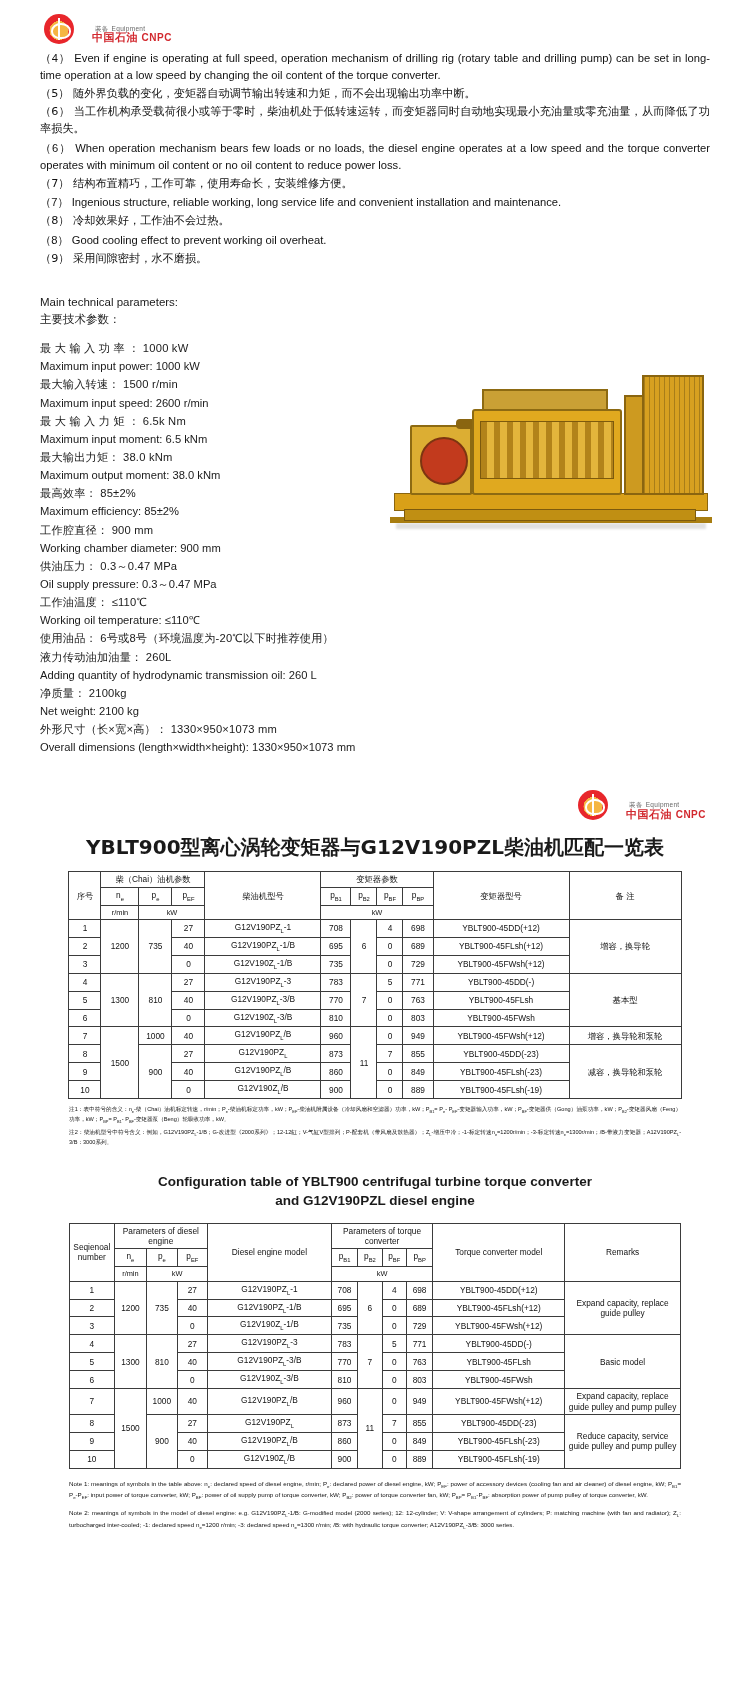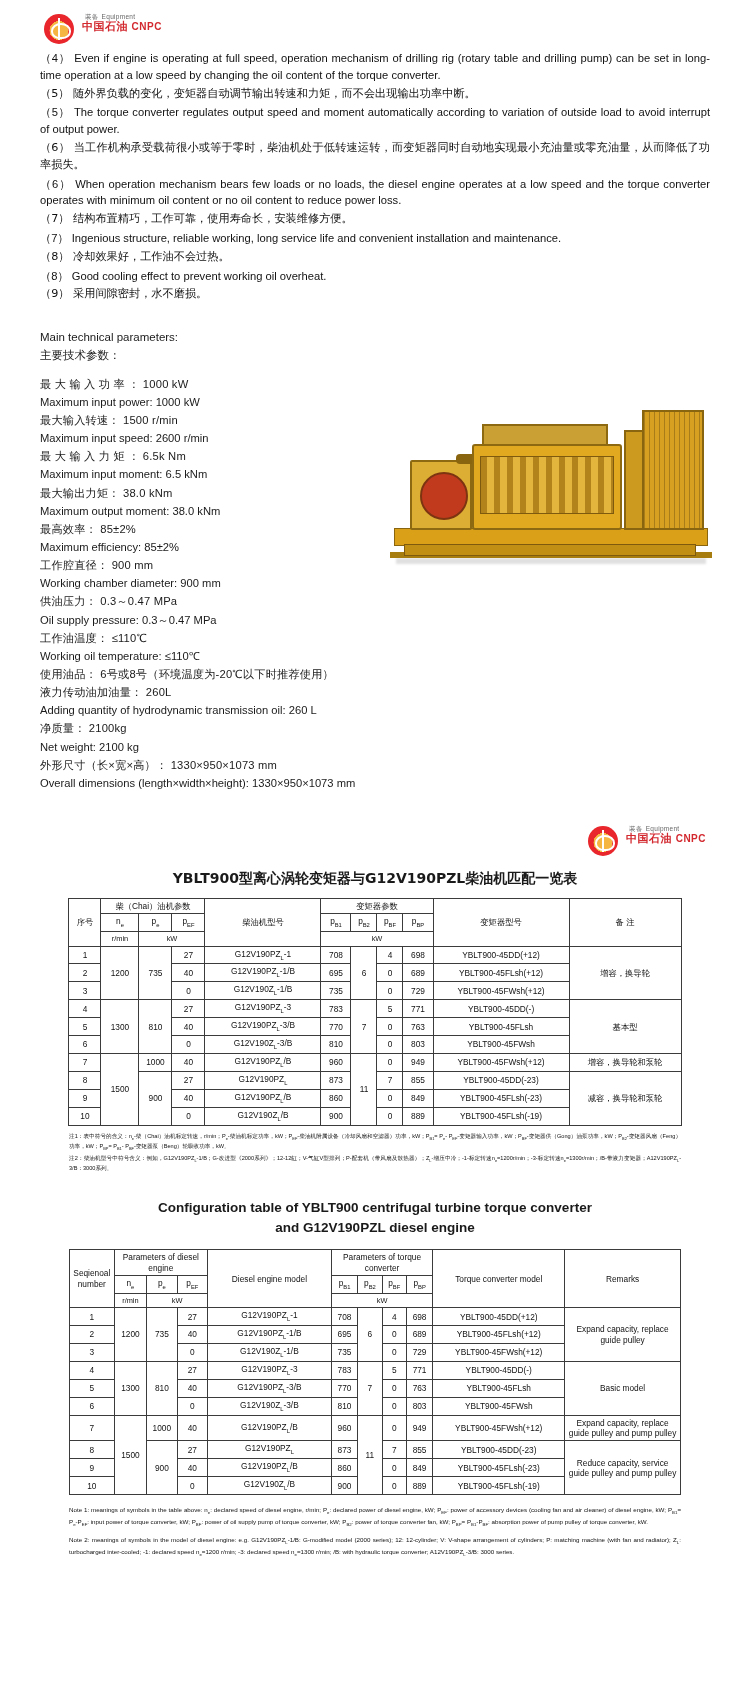--- a/index.html
+++ b/index.html
@@ -13,21 +13,21 @@
   }
   .page {
     width: 750px;
     min-height: 1690px;
     position: relative;
     padding: 0;
   }
 
   
   .logo-row { padding: 14px 0 0 44px; }
-  .logo { display:flex; align-items:flex-start; gap:8px; }
+  .logo { display:flex; align-items:flex-end; gap:18px; }
   .logo-mark {
     width: 30px; height: 30px; border-radius: 50%;
     background: radial-gradient(circle at 50% 55%, #f5b642 0 42%, #e8262b 43% 100%);
     position: relative; flex: none;
   }
   .logo-mark::before {
     content:""; position:absolute; left:50%; top:4px; width:2px; height:22px;
     background:#fff; transform: translateX(-50%) ;
   }
   .logo-mark::after {
@@ -77,21 +77,21 @@
   .mach-front::after{content:""; position:absolute; left:8px; top:10px; width:44px; height:44px; border-radius:50%; background:#c23a1d; border:2px solid #7d3511;}
   .mach-pipe { position:absolute; left:70px; bottom:100px; width:30px; height:10px; background:#8a6510; border-radius:4px;}
   .mach-skid { position:absolute; left:4px; bottom:6px; width:322px; height:6px; background:#a87d10;}
   .mach-shadow{position:absolute; left:10px; bottom:0px; width:310px; height:6px; background:rgba(0,0,0,.12); filter: blur(1px);}
 
   
   .logo-row2 { display:flex; justify-content:flex-end; padding: 0 44px 0 0; margin-top: 34px;}
 
   
   h2.tbl-title {
-    text-align:center; font-size: 14px; margin: 14px 0 10px 0; font-weight: 700;
+    text-align:center; font-size: 20px; margin: 14px 0 10px 0; font-weight: 700;
     font-family:"DejaVu Sans","Liberation Sans",sans-serif;
   }
   h2.tbl-title-en {
     text-align:center; font-size: 13.5px; margin: 26px 0 12px 0; font-weight: 700; line-height:1.45;
   }
 
   
   table.dt {
     border-collapse: collapse;
     margin: 0 auto;
@@ -132,21 +132,20 @@
       <div class="logo-text">
         <div class="cn-small"><span>装备</span><span>Equipment</span></div>
         <div class="cn-big"><span>中国石油</span> <em>CNPC</em></div>
       </div>
     </div>
   </div>
 
   <div class="content">
     <p class="para">（4） Even if engine is operating at full speed, operation mechanism of drilling rig (rotary table and drilling pump) can be set in long-time operation at a low speed by changing the oil content of the torque converter.</p>
     <p class="para cn">（5） 随外界负载的变化，变矩器自动调节输出转速和力矩，而不会出现输出功率中断。</p>
-    <p class="para">（5） The torque converter regulates output speed and moment automatically according to variation of outside load to avoid interrupt of output power.</p>
     <p class="para cn">（6） 当工作机构承受载荷很小或等于零时，柴油机处于低转速运转，而变矩器同时自动地实现最小充油量或零充油量，从而降低了功率损失。</p>
     <p class="para">（6） When operation mechanism bears few loads or no loads, the diesel engine operates at a low speed and the torque converter operates with minimum oil content or no oil content to reduce power loss.</p>
     <p class="para cn">（7） 结构布置精巧，工作可靠，使用寿命长，安装维修方便。</p>
     <p class="para">（7） Ingenious structure, reliable working, long service life and convenient installation and maintenance.</p>
     <p class="para cn">（8） 冷却效果好，工作油不会过热。</p>
     <p class="para">（8） Good cooling effect to prevent working oil overheat.</p>
     <p class="para cn">（9） 采用间隙密封，水不磨损。</p>
 
     <div class="spec-block">
       <p class="spec-title">Main technical parameters:</p>

